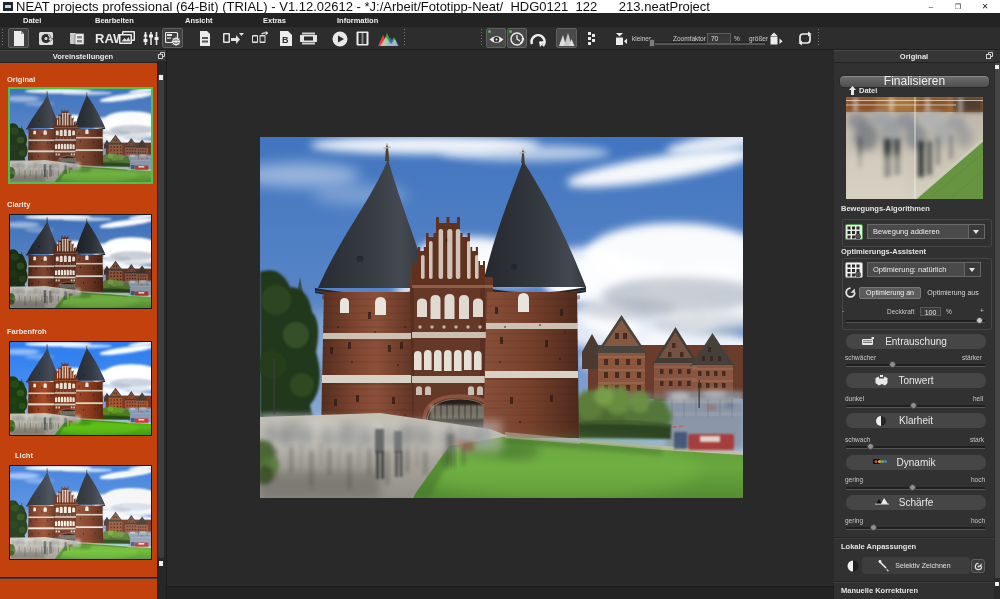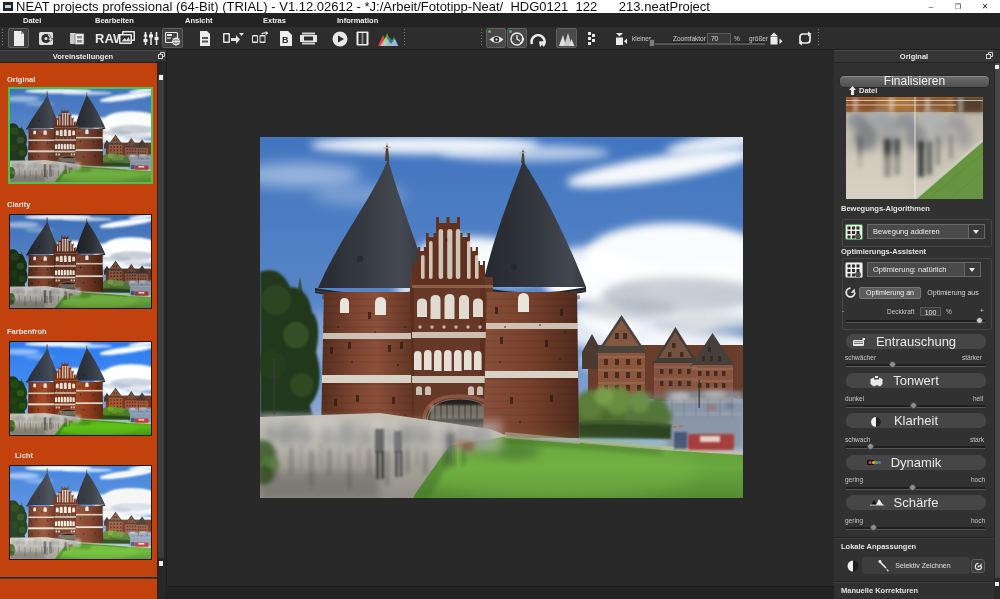--- a/index.html
+++ b/index.html
@@ -29,21 +29,21 @@
          text-align:center;font-size:7.5px;font-weight:bold;color:#e8e8e8;line-height:11px;}
   #canvas{left:167px;top:50px;width:667px;height:536px;background:#292929;}
   #canvasbottom{left:167px;top:586px;width:667px;height:13px;background:#232323;border-top:1px solid #1b1b1b;box-sizing:border-box;}
   .thumblabel{font-size:7.5px;font-weight:bold;color:#e8e8e8;left:7px;}
   .thumb{left:9px;width:141px;height:93px;background:#111;border:1px solid #191919;}
   .thumb svg{display:block;}
   
   .rlabel{font-size:7.5px;font-weight:bold;color:#e4e4e4;left:7px;white-space:nowrap;}
   .slabel{font-size:6.5px;color:#c8c8c8;white-space:nowrap;}
   .rbtn{left:12px;width:140px;height:15px;background:#464646;border-radius:7px;
-        color:#e8e8e8;font-size:13px;text-align:center;line-height:15px;}
+        color:#e8e8e8;font-size:10px;text-align:center;line-height:15px;}
   .track{left:12px;width:139px;height:2px;background:#1f1f1f;border-bottom:1px solid #555;}
   .sthumb{width:7px;height:7px;border-radius:50%;background:#8f8f8f;border:1px solid #3a3a3a;box-sizing:border-box;}
   .ddrop{height:15px;background:#4a4a4a;border:1px solid #686868;box-sizing:border-box;
          color:#ececec;font-size:7.5px;line-height:13px;padding-left:5px;}
   .darr{position:absolute;right:0;top:0;width:15px;height:13px;background:#3a3a3a;border-left:1px solid #666;}
   .darr:after{content:"";position:absolute;left:4px;top:5px;border-left:3.5px solid transparent;border-right:3.5px solid transparent;border-top:4px solid #e8e8e8;}
   .gicon{width:18px;height:16px;border-radius:2px;background:#f2f2f2;border:1px solid #9a9a9a;box-sizing:border-box;}
 
   .bic{position:relative;display:inline-block;width:0;}
   .bic svg{position:absolute;left:-24px;top:-9px;}

